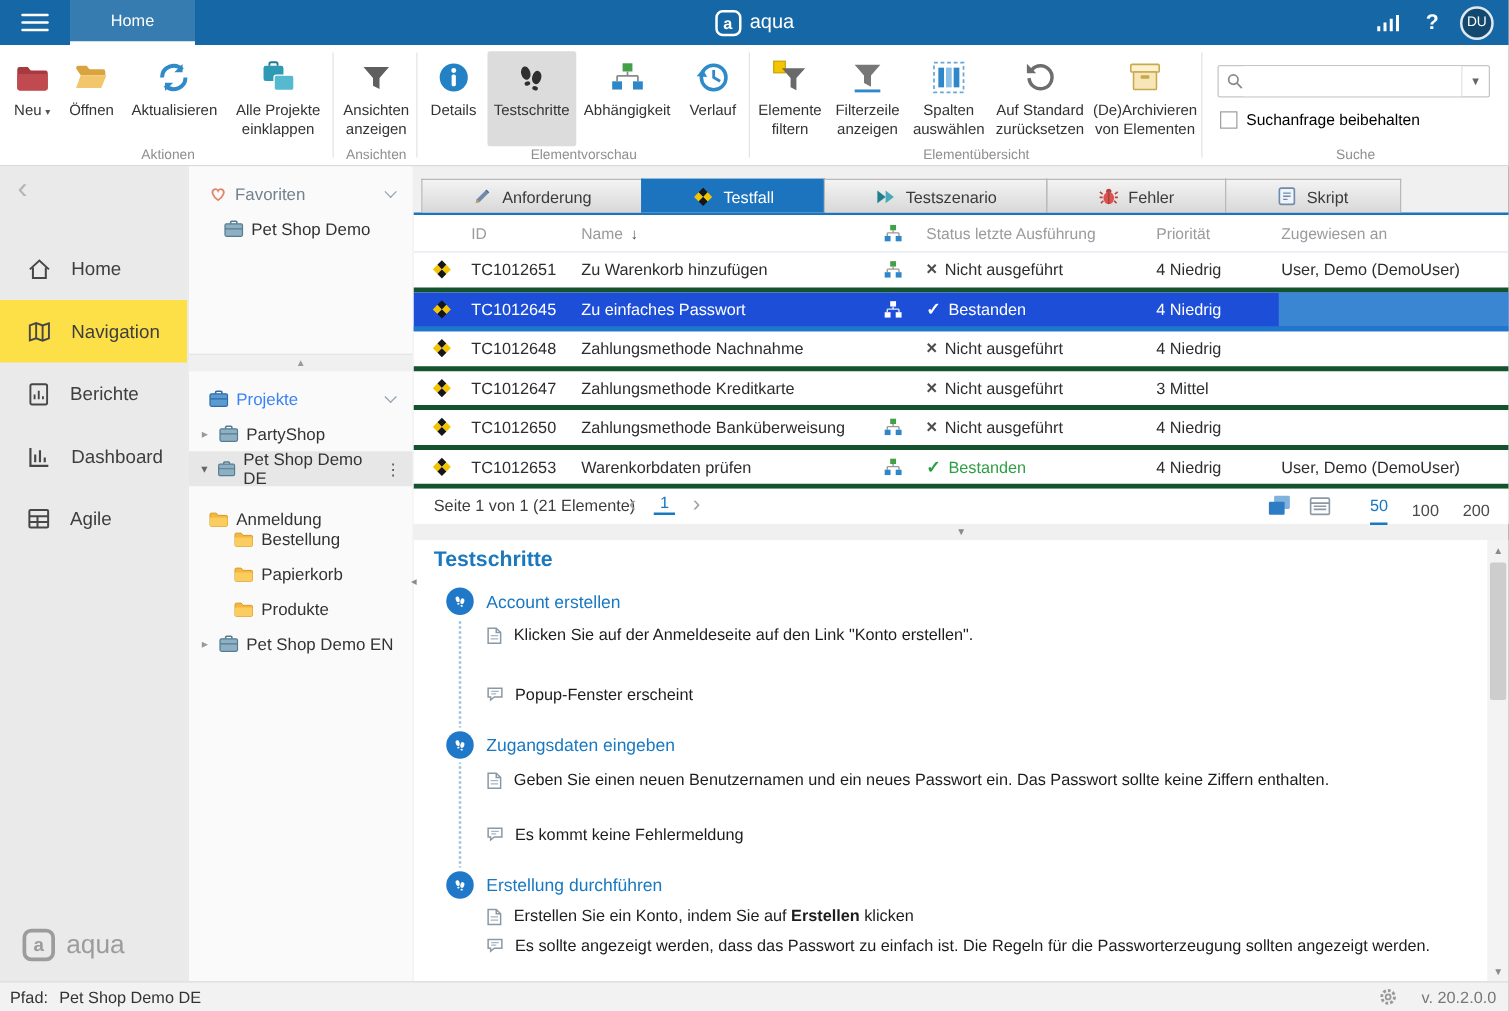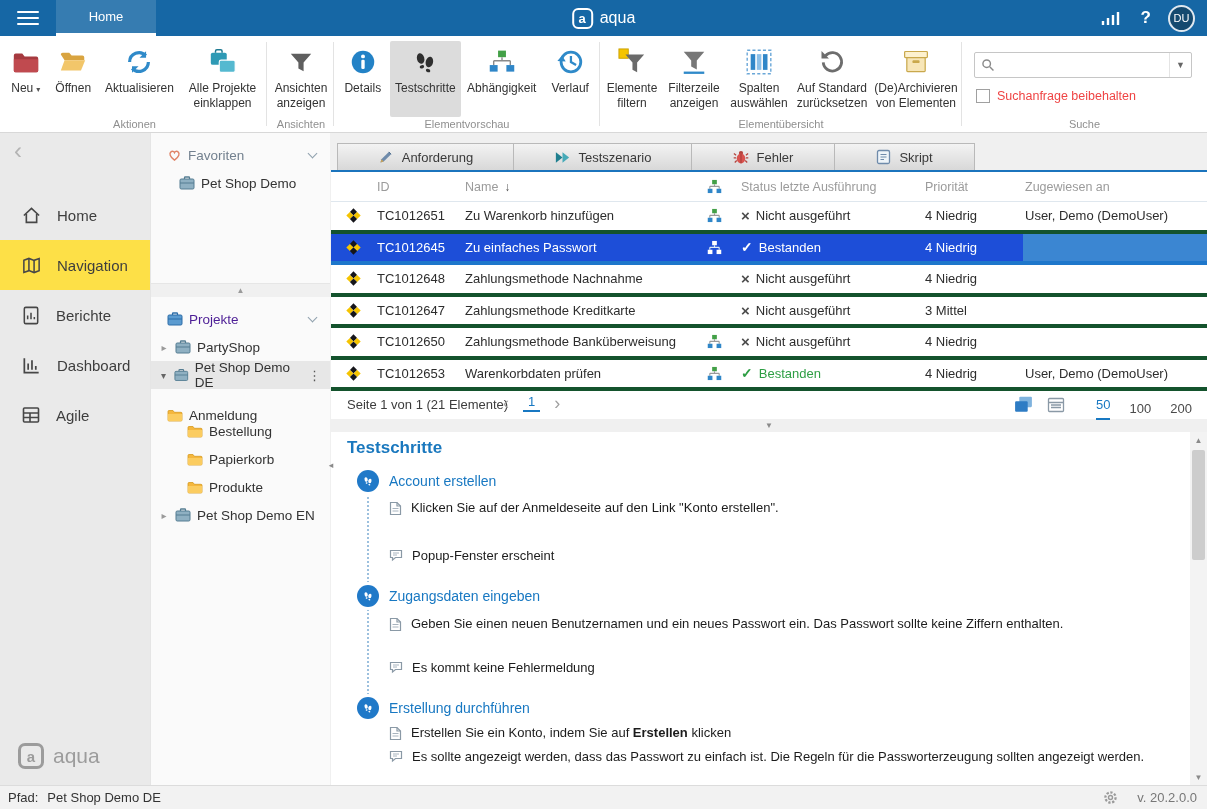--- a/index.html
+++ b/index.html
@@ -31,40 +31,40 @@
 .rbtn{display:flex;flex-direction:column;align-items:center;padding:4px 2px 2px;border-radius:2px;cursor:pointer;min-height:76px}
 .rbtn.selected{background:#dcdcdc}
 .ricon{height:34px;display:flex;align-items:center;justify-content:center}
 .rtext{font-size:12px;color:#333;text-align:center;line-height:1.22;margin-top:2px}
 .caret{font-size:8px;color:#555;margin-left:3px}
 .searchbox{position:absolute;left:12px;top:16px;width:218px;height:26px;border:1px solid #c6c6c6;border-radius:2px;
   background:#fff;display:flex;align-items:center}
 .searchbox input{border:none;outline:none;flex:1;min-width:0;height:100%;padding:0 4px;font-size:12.5px;font-family:"Liberation Sans",sans-serif}
 .searchbox .mag{margin-left:6px;display:flex}
 .sdrop{width:22px;height:100%;display:flex;align-items:center;justify-content:center;color:#666;font-size:9px;border-left:1px solid #e4e4e4;cursor:pointer}
-.searchcheck{position:absolute;left:14px;top:53px;display:flex;align-items:center;gap:7px;font-size:12.5px;color:#ef4444;cursor:pointer}
+.searchcheck{position:absolute;left:14px;top:53px;display:flex;align-items:center;gap:7px;font-size:12.5px;color:#000000;cursor:pointer}
 .searchcheck .box{width:14px;height:14px;border:1px solid #a0a0a0;background:#fff}
 
 
 .sidebar{position:absolute;left:0;top:133px;width:150px;bottom:24px;background:#eaeaea}
 .side-back{position:absolute;top:6px;left:14px;font-size:24px;color:#b4b4b4;cursor:pointer;line-height:1}
 .side-items{position:absolute;top:57px;left:0;right:0}
 .side-item{height:50px;display:flex;align-items:center;gap:15px;padding-left:21px;font-size:15px;color:#3e3e3e;cursor:pointer}
 .side-item.selected{background:#fde047}
 .side-logo{position:absolute;bottom:16px;left:18px;display:flex;align-items:center;gap:9px}
 .side-logo .mark{width:26px;height:26px;border:3px solid #9c9c9c;border-radius:7px;color:#9c9c9c;font-weight:bold;
   font-size:15px;display:flex;align-items:center;justify-content:center}
 .side-logo .word{font-size:21px;color:#9c9c9c}
 
 
 .tree{position:absolute;left:150px;top:133px;width:180px;bottom:24px;background:#fafafa;border-left:1px solid #e5e5e5}
 .trowi{position:absolute;left:0;right:0;height:28px;display:flex;align-items:center;gap:6px;cursor:pointer;font-size:13.5px;color:#333}
 .trowi.sel{background:#e7e7e7}
 .thead-label{color:#73818f}
-.proj-label{color:#4c1d95}
+.proj-label{color:#3b82f6}
 .chev{width:7px;height:7px;border-right:1.6px solid #8fa0ad;border-bottom:1.6px solid #8fa0ad;
   transform:rotate(45deg);margin-right:14px;margin-left:auto;margin-top:-3px}
 .texp{width:10px;text-align:center;color:#9a9a9a;font-size:10px}
 .texp.open{color:#666}
 .kebab{margin-left:auto;margin-right:9px;color:#555;font-size:13px;letter-spacing:0}
 .tdivider{position:absolute;left:0;right:0;top:150px;height:14px;background:#f0f0f0;border-top:1px solid #e6e6e6;
   display:flex;align-items:center;justify-content:center;color:#9a9a9a;font-size:8px;cursor:pointer}
 .splitter{position:absolute;left:326px;top:450px;width:10px;height:30px;display:flex;align-items:center;
   justify-content:center;color:#8a8a8a;font-size:9px;cursor:pointer;z-index:5}
 
@@ -489,20 +489,31 @@
 
     <div class="tabstrip">
       <div class="tab" style="width:177px">
         <svg width="16" height="16" viewBox="0 0 16 16">
             <path d="M2.5 13.5 L3.4 10.3 L10.8 2.9 L13.1 5.2 L5.7 12.6 Z" fill="#6f8bab"></path>
             <path d="M10.8 2.9 L13.1 5.2" stroke="#4a6a8a" stroke-width="1"></path>
             <path d="M2.5 13.5 L3.4 10.3 L5.7 12.6 Z" fill="#c6a15b"></path>
           </svg>
         <span>Anforderung</span>
       </div>
+      <div class="tab active" style="width:147px">
+        <svg width="17" height="17" viewBox="0 0 20 20">
+            <g transform="rotate(45 10 10)">
+              <rect x="4" y="4" width="6" height="6" fill="#15151a"></rect>
+              <rect x="10" y="4" width="6" height="6" fill="#f5c400"></rect>
+              <rect x="4" y="10" width="6" height="6" fill="#f5c400"></rect>
+              <rect x="10" y="10" width="6" height="6" fill="#15151a"></rect>
+            </g>
+          </svg>
+        <span>Testfall</span>
+      </div>
       <div class="tab" style="width:179px">
         <svg width="17" height="15" viewBox="0 0 18 15">
             <path d="M2 2 L9 7.5 L2 13 Z" fill="#1f7f8f"></path>
             <path d="M9 2 L16 7.5 L9 13 Z" fill="#46aab8"></path>
           </svg>
         <span>Testszenario</span>
       </div>
       <div class="tab" style="width:144px">
         <svg width="16" height="16" viewBox="0 0 18 18">
             <path d="M3.5 7 L1 5 M3.5 10 H0.8 M4.2 13 L2 15.2 M14.5 7 L17 5 M14.5 10 H17.2 M13.8 13 L16 15.2" stroke="#b3423c" stroke-width="1.4"></path>

